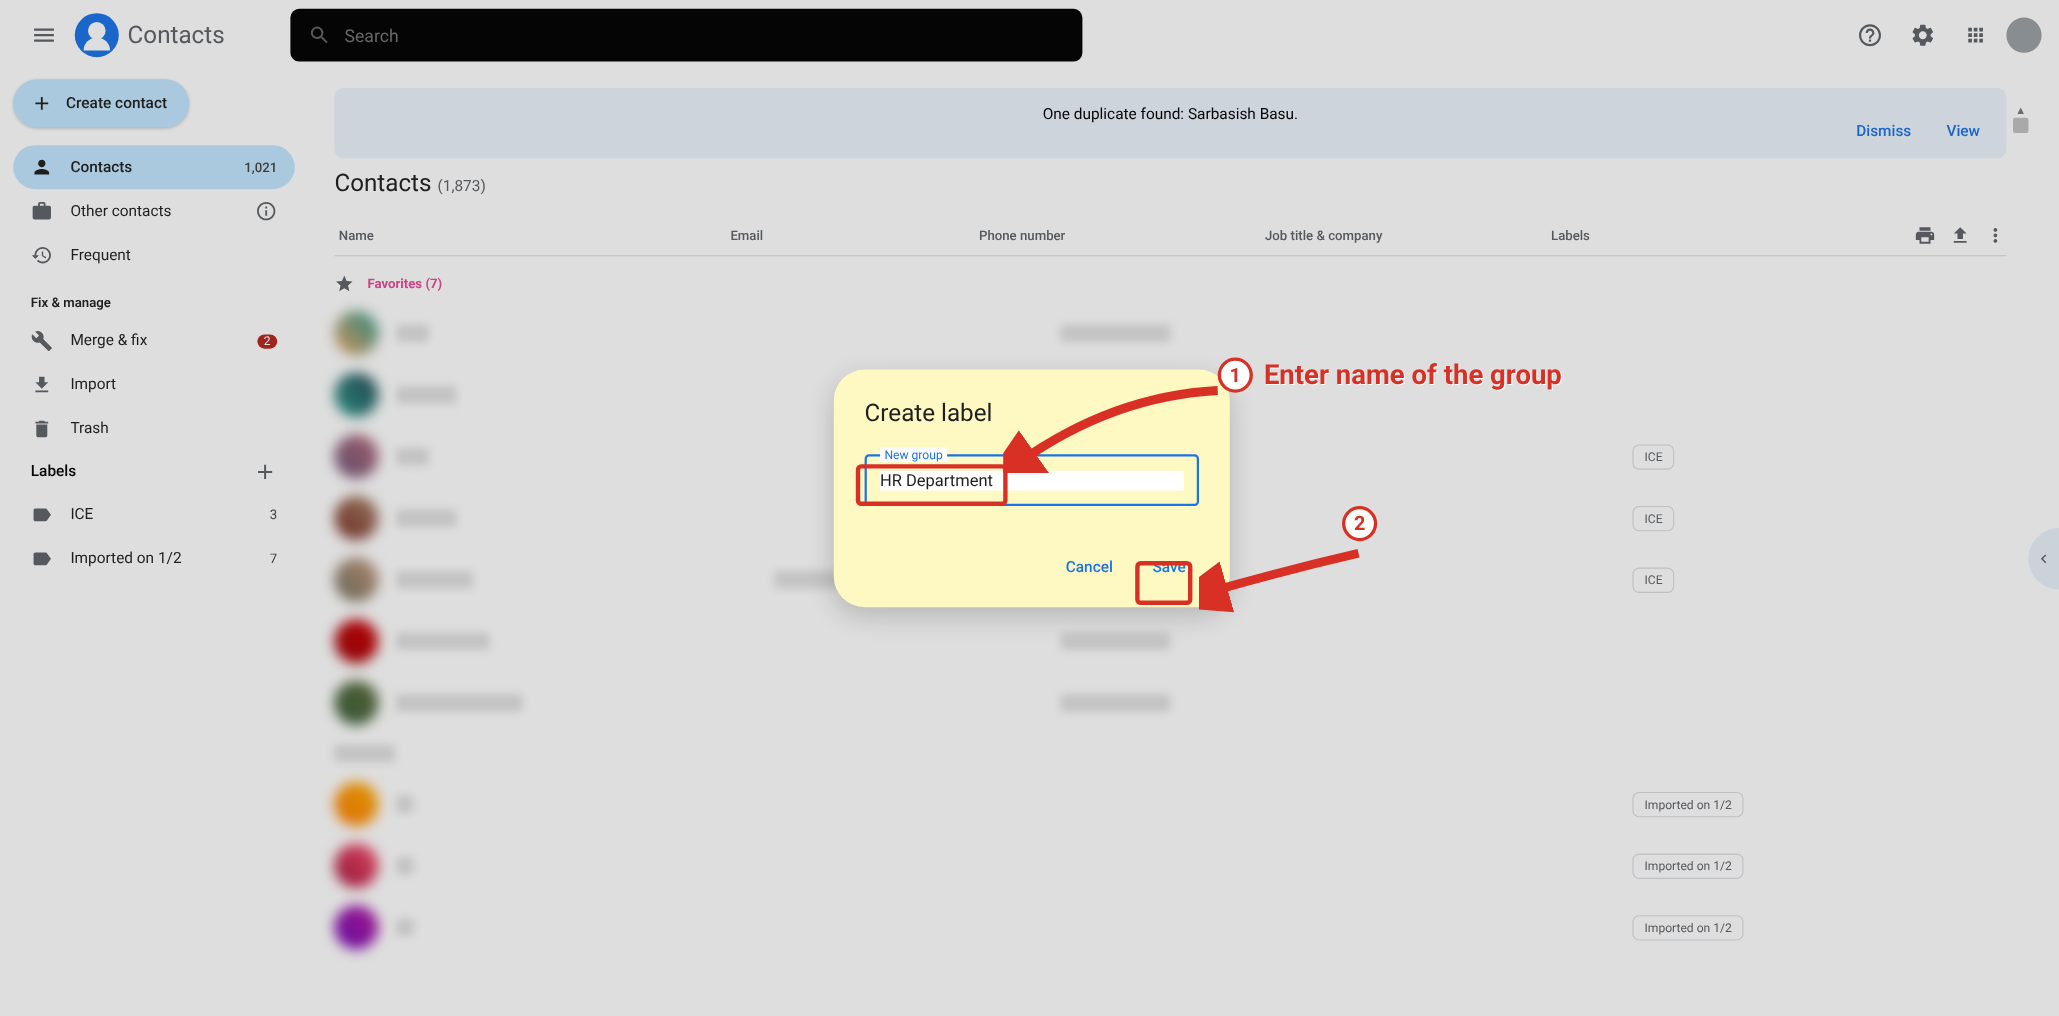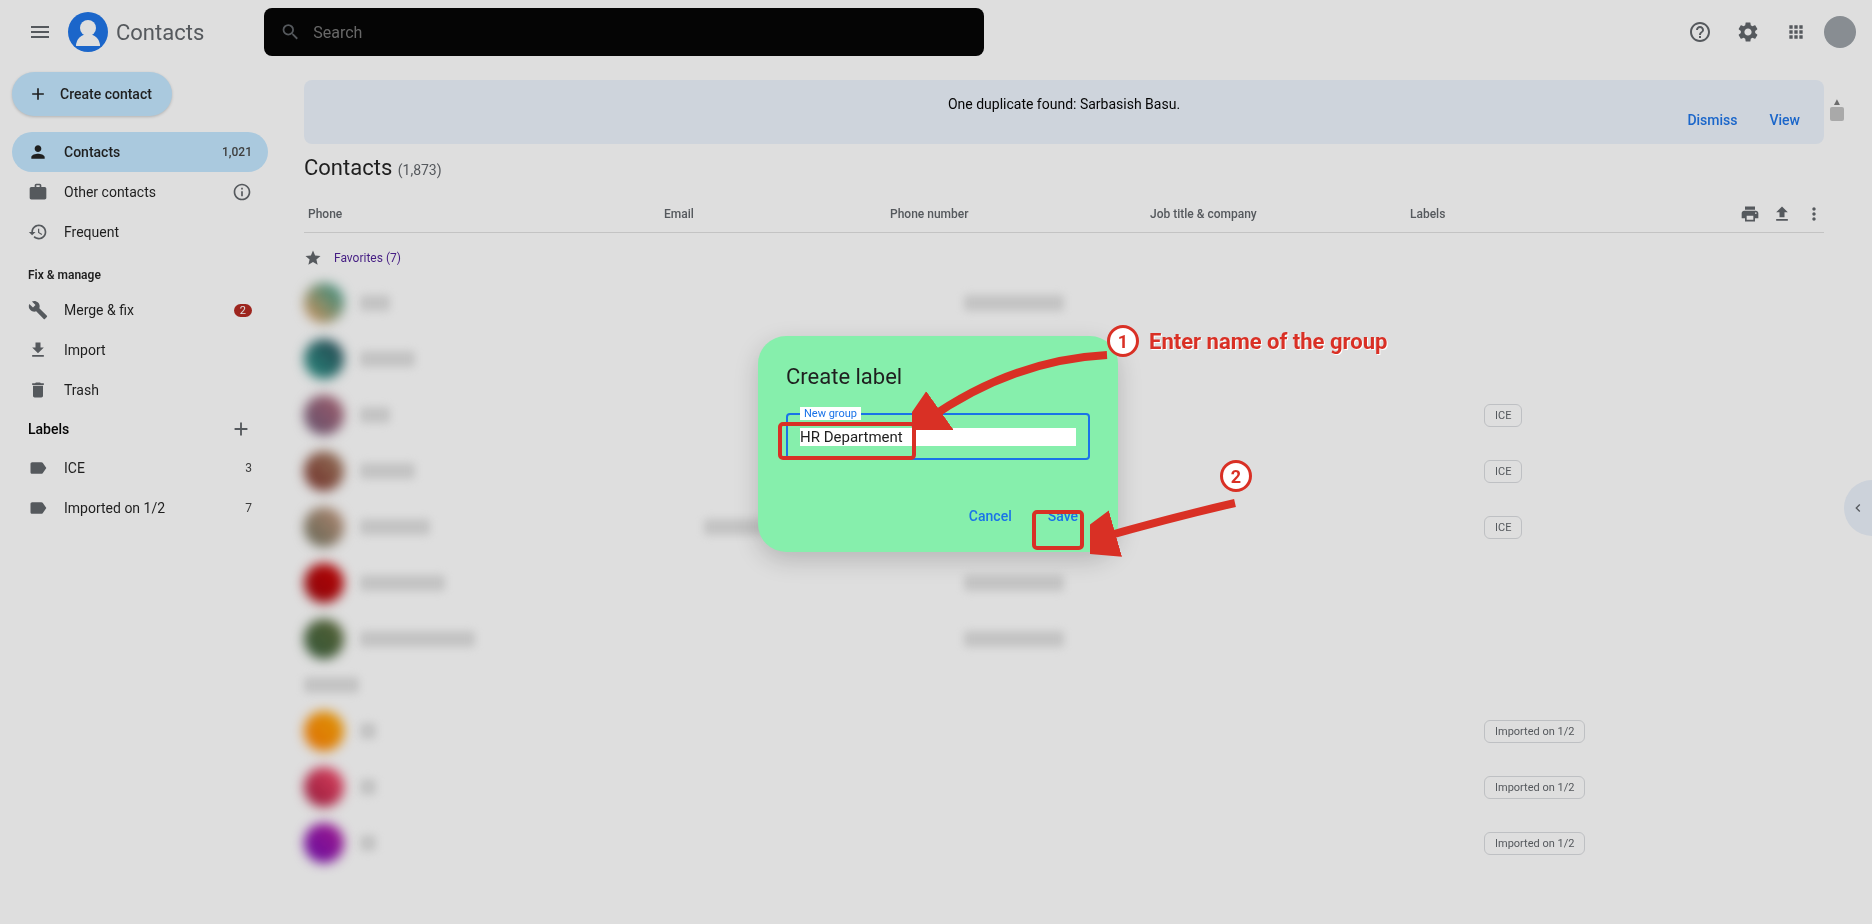--- a/index.html
+++ b/index.html
@@ -40,52 +40,52 @@
 .banner-link { color: #1a73e8; font-weight: 500; cursor: pointer; }
 .list-title { font-size: 22px; color: #1f1f1f; margin-bottom: 16px; }
 .list-title .count { font-size: 14px; color: #5f6368; }
 .col-headers { display: flex; align-items: center; padding: 8px 0; border-bottom: 1px solid #e0e0e0; font-size: 12px; color: #5f6368; font-weight: 500; }
 .col-name { width: 360px; padding-left: 4px; }
 .col-email { width: 226px; }
 .col-phone { width: 260px; }
 .col-job { width: 260px; }
 .col-labels { flex: 1; }
 .col-actions { width: 120px; display: flex; justify-content: flex-end; gap: 12px; color: #5f6368; }
-.fav-header { display: flex; align-items: center; gap: 12px; padding: 16px 0 8px; font-size: 12px; color: #4c1d95; font-weight: 400; }
+.fav-header { display: flex; align-items: center; gap: 12px; padding: 16px 0 8px; font-size: 12px; color: #ec4899; font-weight: 700; }
 .row { display: flex; align-items: center; height: 56px; }
 .row .avatar { width: 40px; height: 40px; border-radius: 50%; margin-right: 16px; }
 .row .name-cell { width: 344px; }
 .row .email-cell { width: 260px; }
 .row .phone-cell { width: 260px; }
 .row .job-cell { width: 260px; }
 .row .labels-cell { flex: 1; display: flex; gap: 6px; }
 .chip { border: 1px solid #dadce0; border-radius: 6px; padding: 4px 10px; font-size: 11px; color: #5f6368; }
 .blur-box { background: #e0e0e0; filter: blur(4px); height: 16px; border-radius: 3px; }
 .blur-img { filter: blur(6px); }
 
 
 .right-tab { position: absolute; right: 0; top: 480px; width: 28px; height: 56px; background: #eaf1fb; border-radius: 28px 0 0 28px; display: flex; align-items: center; justify-content: center; cursor: pointer; }
 
 
 .scrim { position: absolute; inset: 0; background: rgba(32,33,36,0.15); }
 
 
-.dialog { position: absolute; top: 336px; left: 758px; width: 360px; background: #86efac; border-radius: 28px; padding: 28px 28px 20px; box-shadow: 0 8px 24px rgba(0,0,0,0.18); }
+.dialog { position: absolute; top: 336px; left: 758px; width: 360px; background: #fef9c3; border-radius: 28px; padding: 28px 28px 20px; box-shadow: 0 8px 24px rgba(0,0,0,0.18); }
 .dialog-title { font-size: 22px; color: #1f1f1f; margin-bottom: 24px; font-weight: 400; }
 .text-field { position: relative; border: 2px solid #1a73e8; border-radius: 4px; padding: 12px; }
 .text-field .floating-label { position: absolute; top: -8px; left: 12px; background: #fff; padding: 0 4px; font-size: 11px; color: #1a73e8; }
 .text-field input { border: none; outline: none; width: 100%; font-size: 15px; color: #1f1f1f; }
 .dialog-actions { display: flex; justify-content: flex-end; gap: 12px; margin-top: 40px; }
 .dlg-btn { background: none; border: none; color: #1a73e8; font-size: 14px; font-weight: 500; padding: 8px 12px; cursor: pointer; border-radius: 4px; }
 
 
 .annotation { position: absolute; font-weight: 700; color: #d93025; }
 .anno1 { top: 325px; left: 1107px; display: flex; align-items: center; gap: 10px; }
 .anno-badge { width: 32px; height: 32px; border: 3px solid #d93025; border-radius: 50%; display: flex; align-items: center; justify-content: center; background: #fff; font-size: 18px; }
-.anno-text { font-size: 22px; text-shadow: 1px 1px 0 #fff; }
+.anno-text { font-size: 25px; text-shadow: 1px 1px 0 #fff; }
 .arrow1 { position: absolute; top: 350px; left: 912px; width: 200px; height: 80px; pointer-events: none; }
 .anno2 { top: 460px; left: 1220px; }
 .arrow2 { position: absolute; top: 498px; left: 1090px; width: 150px; height: 60px; pointer-events: none; }
 .highlight-box-1 { position: absolute; top: 422px; left: 778px; width: 138px; height: 38px; border: 4px solid #d93025; border-radius: 5px; pointer-events: none; }
 .highlight-box-2 { position: absolute; top: 510px; left: 1032px; width: 52px; height: 40px; border: 4px solid #d93025; border-radius: 5px; pointer-events: none; }
 
 svg { display: block; }
 .scrollbar-track { position: absolute; right: 28px; top: 96px; width: 14px; bottom: 0; }
 .sb-arrow { color: #79797a; font-size: 10px; text-align: center; }
 .sb-thumb { height: 14px; background: #c1c1c1; border-radius: 2px; margin-top: 0; }
@@ -231,21 +231,21 @@
         <span class="banner-link">View</span>
       </div>
     </div>
 
     <div class="list-title">
       <span>Contacts</span>
       <span class="count">(1,873)</span>
     </div>
 
     <div class="col-headers">
-      <div class="col-name">Phone</div>
+      <div class="col-name">Name</div>
       <div class="col-email">Email</div>
       <div class="col-phone">Phone number</div>
       <div class="col-job">Job title &amp; company</div>
       <div class="col-labels">Labels</div>
       <div class="col-actions">
         <svg width="20" height="20" viewBox="0 0 24 24">
             <path fill="#5f6368" d="M19 8H5c-1.66 0-3 1.34-3 3v6h4v4h12v-4h4v-6c0-1.66-1.34-3-3-3zm-3 11H8v-5h8v5zm3-7c-.55 0-1-.45-1-1s.45-1 1-1 1 .45 1 1-.45 1-1 1zm-1-9H6v4h12V3z"></path>
           </svg>
         <svg width="20" height="20" viewBox="0 0 24 24">
             <path fill="#5f6368" d="M9 16h6v-6h4l-7-7-7 7h4zm-4 2h14v2H5z"></path>

